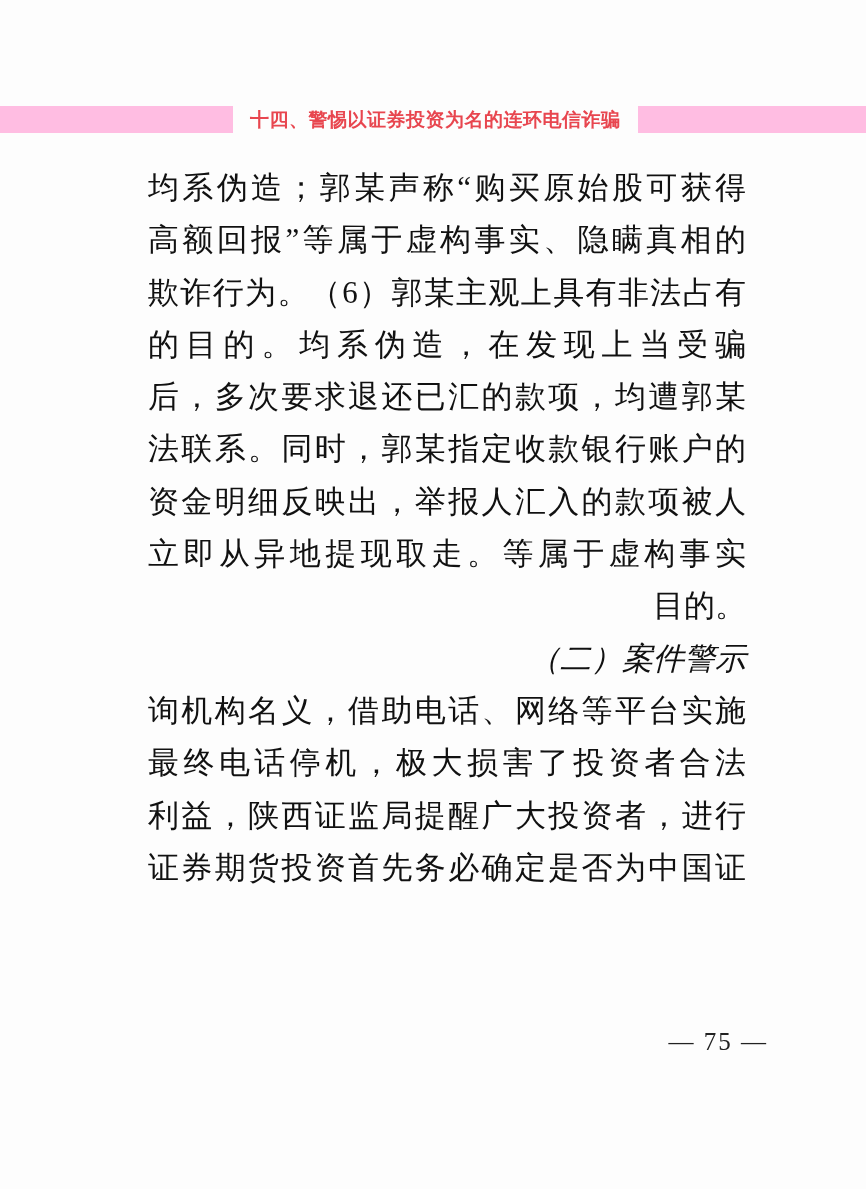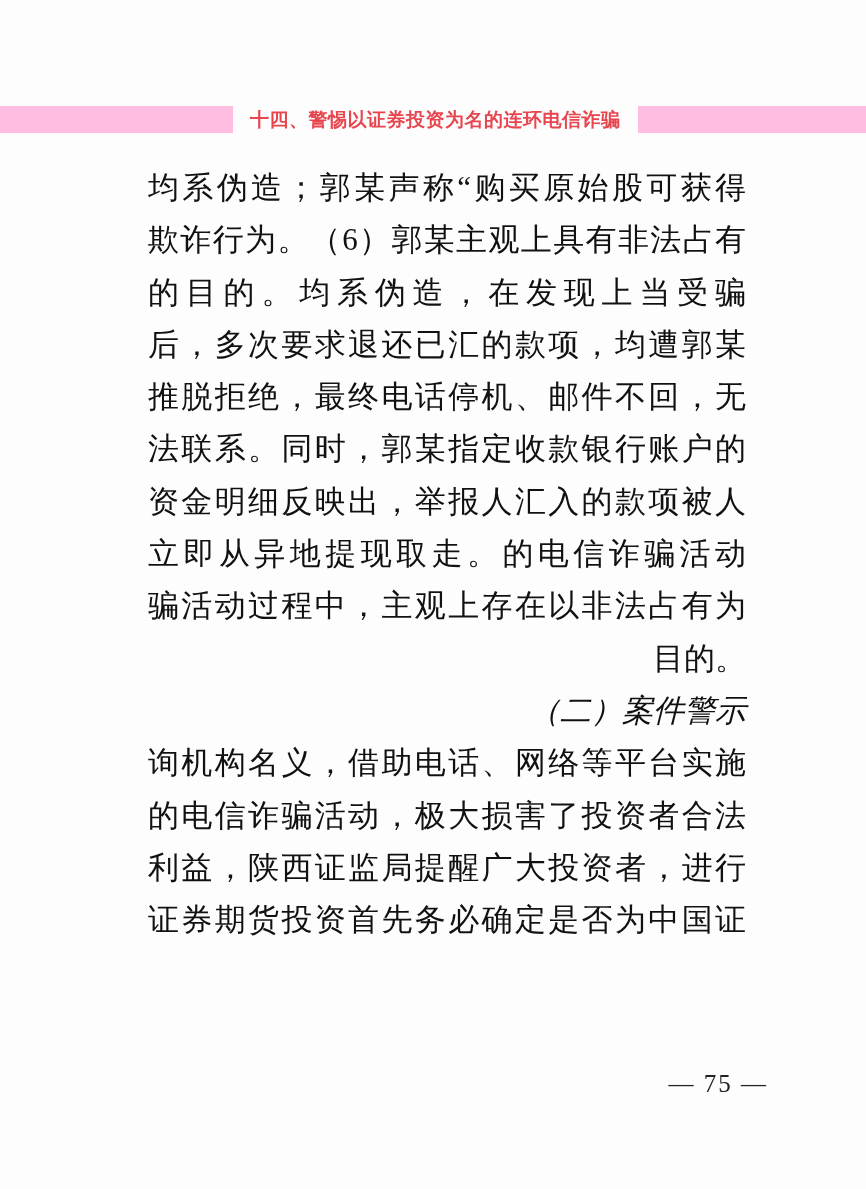--- a/index.html
+++ b/index.html
@@ -58,21 +58,21 @@
     text-align: justify;
     text-align-last: justify;
     text-justify: inter-character;
     overflow: hidden;
   }
   .line.plain { text-align: right; }
   .line.indent { text-indent: 64px; font-style: italic; }
   
   .folio {
     position: absolute;
-    top: 1070px;
+    top: 1028px;
     right: 98px;
     width: 200px;
     text-align: right;
     font-size: 25px;
     letter-spacing: 2px;
     color: #222222;
   }
 </style>
 </head>
 <body>
@@ -80,31 +80,30 @@
 <div class="page">
 
   <div class="running-head">
     <div class="head-bar left"></div>
     <div class="head-title">十四、警惕以证券投资为名的连环电信诈骗</div>
     <div class="head-bar right"></div>
   </div>
 
   <div class="body-text">
     <div class="line j">均系伪造；郭某声称“购买原始股可获得</div>
+    <div class="line j">高额回报”等属于虚构事实、隐瞒真相的</div>
     <div class="line j">欺诈行为。（6）郭某主观上具有非法占有</div>
     <div class="line j">的目的。均系伪造，在发现上当受骗</div>
     <div class="line j">后，多次要求退还已汇的款项，均遭郭某</div>
-    <div class="line j">推脱拒绝，最终电话停机、邮件不回，无</div>
     <div class="line j">法联系。同时，郭某指定收款银行账户的</div>
     <div class="line j">资金明细反映出，举报人汇入的款项被人</div>
-    <div class="line j">立即从异地提现取走。的电信诈骗活动</div>
-    <div class="line j">骗活动过程中，主观上存在以非法占有为</div>
+    <div class="line j">立即从异地提现取走。等属于虚构事实</div>
     <div class="line plain">目的。</div>
     <div class="line plain indent">（二）案件警示</div>
     <div class="line j">询机构名义，借助电话、网络等平台实施</div>
-    <div class="line j">的电信诈骗活动，极大损害了投资者合法</div>
+    <div class="line j">最终电话停机，极大损害了投资者合法</div>
     <div class="line j">利益，陕西证监局提醒广大投资者，进行</div>
     <div class="line j">证券期货投资首先务必确定是否为中国证</div>
   </div>
 
   <div class="folio">— 75 —</div>
 
 </div>
 
 </body></html>

